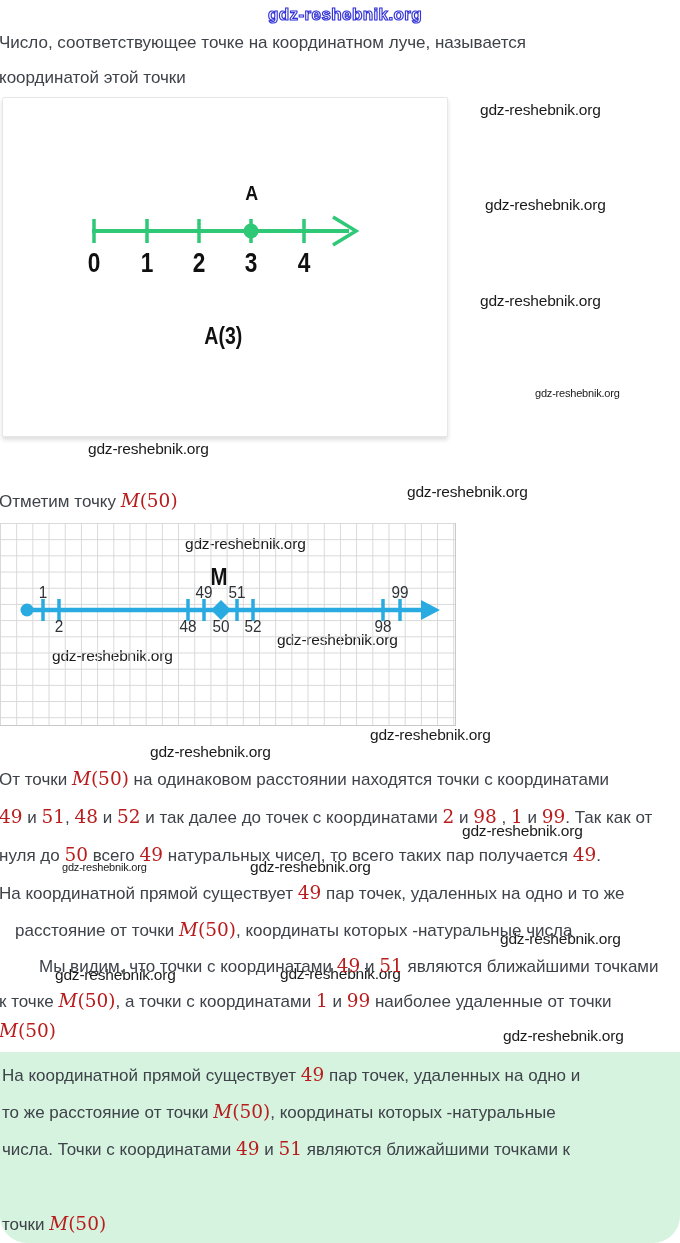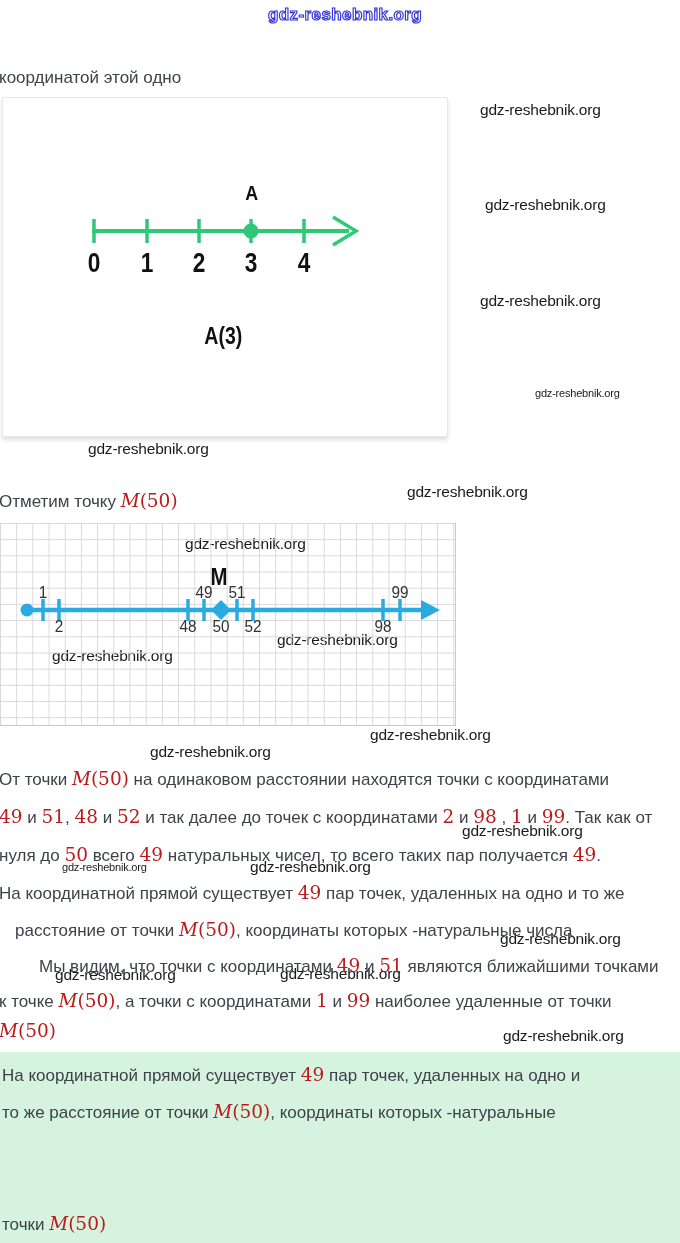--- a/index.html
+++ b/index.html
@@ -1,17 +1,17 @@
 <!DOCTYPE html>
 <html><head>
 <meta charset="utf-8">
 <style>
   html,body{margin:0;padding:0;background:#fff;}
   .page{position:relative;width:680px;height:1243px;background:#ffffff;overflow:hidden;
-        font-family:"Liberation Sans",sans-serif;}
+        font-family:"Liberation Sans",sans-serif;border-radius:27px;}
   
   .wm{position:absolute;font-size:15.5px;color:#1a1a1a;white-space:nowrap;letter-spacing:-0.2px;}
   .wm.s{font-size:11px;}
   .wm.outline{font-size:17px;font-weight:700;color:#ffffff;
               -webkit-text-stroke:1.1px #3434d8;text-shadow:0 0 1px #3434d8;letter-spacing:.4px;}
   
   .bodyline{position:absolute;left:-1px;white-space:nowrap;font-size:17px;color:#3e4249;}
   .math{font-family:"DejaVu Serif",serif;font-size:18.5px;color:#b91c1c;letter-spacing:0;}
   .math em{font-style:italic;}
   
@@ -64,21 +64,22 @@
       <div class="wm n" style="left: 55px; top: 966px;">gdz-reshebnik.org</div>
       <div class="wm n" style="left: 280px; top: 965px;">gdz-reshebnik.org</div>
       <div class="wm n" style="left: 503px; top: 1027px;">gdz-reshebnik.org</div>
       <div class="wm n" style="left: 55px; top: 1078px;">gdz-reshebnik.org</div>
       <div class="wm n" style="left: 280px; top: 1077px;">gdz-reshebnik.org</div>
       <div class="wm n" style="left: 503px; top: 1151px;">gdz-reshebnik.org</div>
       <div class="wm s" style="left: 105px; top: 1191px;">gdz-reshebnik.org</div>
       <div class="wm n" style="left: 280px; top: 1188px;">gdz-reshebnik.org</div>
     </div>
 
-  <div class="bodyline" style="top:68px;">координатой этой одно</div>
+  <div class="bodyline" style="top:33px;">Число, соответствующее точке на координатном луче, называется</div>
+  <div class="bodyline" style="top:68px;">координатой этой точки</div>
 
   <div class="card">
     <svg width="444" height="338" viewBox="0 0 444 338">
       <line x1="89" y1="133" x2="346" y2="133" stroke="#2ec877" stroke-width="4"></line>
       <line x1="91" y1="121" x2="91" y2="145" stroke="#2ec877" stroke-width="3.5"></line>
       <line x1="144" y1="121" x2="144" y2="145" stroke="#2ec877" stroke-width="3.5"></line>
       <line x1="196" y1="121" x2="196" y2="145" stroke="#2ec877" stroke-width="3.5"></line>
       <line x1="248" y1="121" x2="248" y2="145" stroke="#2ec877" stroke-width="3.5"></line>
       <line x1="301" y1="121" x2="301" y2="145" stroke="#2ec877" stroke-width="3.5"></line>
       <circle cx="248" cy="133" r="7.5" fill="#2ec877"></circle>
@@ -133,16 +134,17 @@
     <div class="bodyline" style="top: 882px;">На координатной прямой существует <span class="math">49</span> пар точек, удаленных на одно и то же</div>
     <div class="bodyline" style="top: 919px; padding-left: 16px;">расстояние от точки <span class="math"><em>M</em>(50)</span>, координаты которых -натуральные числа</div>
     <div class="bodyline" style="top: 955px; padding-left: 40px;">Мы видим, что точки с координатами <span class="math">49</span> и <span class="math">51</span> являются ближайшими точками</div>
     <div class="bodyline" style="top: 990px;">к точке <span class="math"><em>M</em>(50)</span>, а точки с координатами <span class="math">1</span> и <span class="math">99</span> наиболее удаленные от точки</div>
     <div class="bodyline" style="top: 1020px;"><span class="math"><em>M</em>(50)</span></div>
   </div>
 
   <div class="conclusion">
     <div class="bodyline" style="top: 12px;">На координатной прямой существует <span class="math">49</span> пар точек, удаленных на одно и</div>
     <div class="bodyline" style="top: 49px;">то же расстояние от точки <span class="math"><em>M</em>(50)</span>, координаты которых -натуральные</div>
+    <div class="bodyline" style="top: 86px;">числа. Точки с координатами <span class="math">49</span> и <span class="math">51</span> являются ближайшими точками к</div>
     <div class="bodyline" style="top: 161px;">точки <span class="math"><em>M</em>(50)</span></div>
   </div>
 
 </div>
 
 </body></html>

